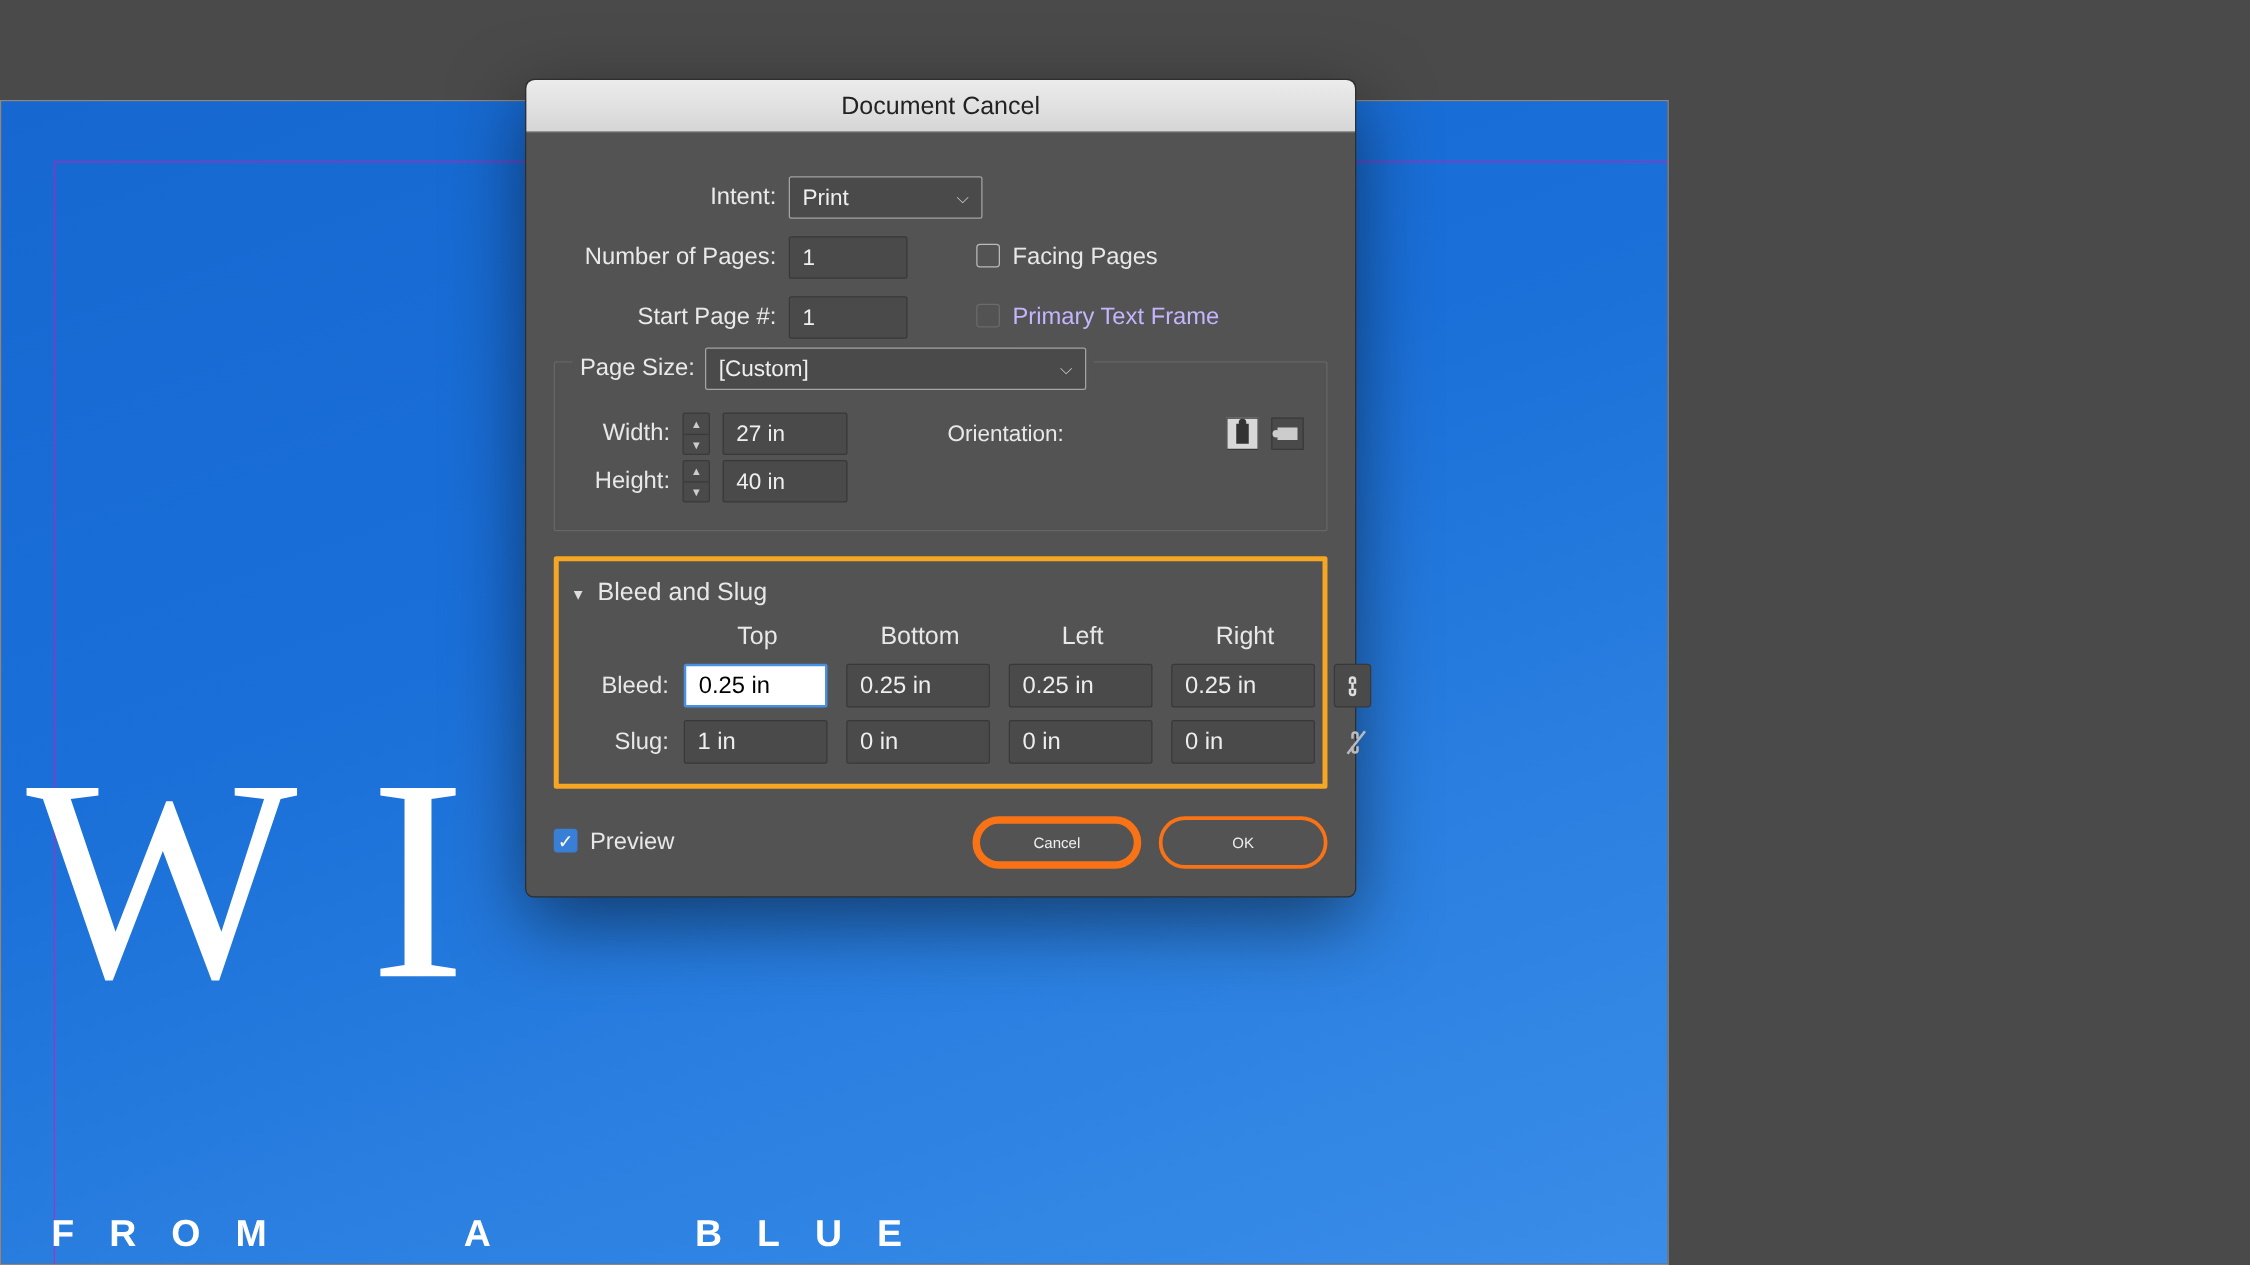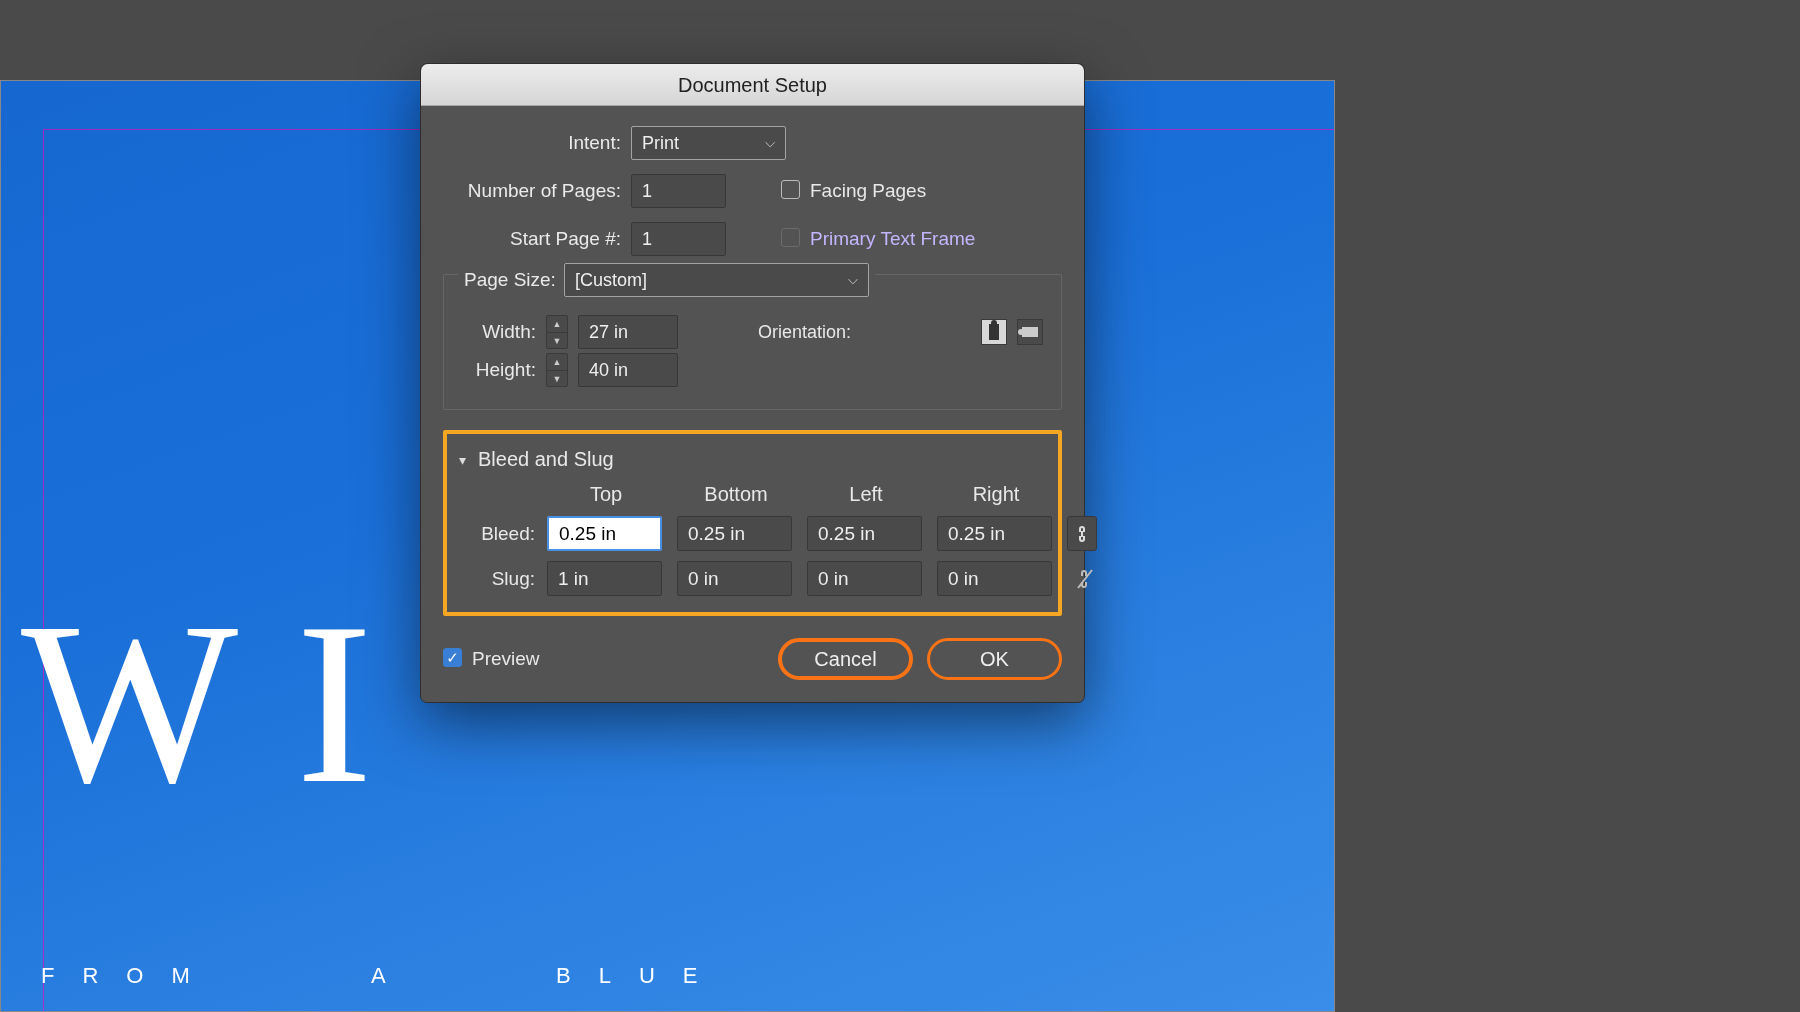--- a/index.html
+++ b/index.html
@@ -23,26 +23,26 @@
   .bg-letters {
     position: absolute;
     color: #fff;
     font-family: Georgia, "Times New Roman", serif;
     font-weight: 300;
   }
   .bg-W { left: 20px; top: 490px; font-size: 230px; letter-spacing: 10px; }
   .bg-I { left: 295px; top: 490px; font-size: 230px; }
   .bg-words {
     position: absolute;
-    bottom: 22px;
+    bottom: 6px;
     color: #fff;
     font-family: Arial, sans-serif;
-    font-size: 22px;
+    font-size: 30px;
     letter-spacing: 28px;
-    font-weight: 400;
+    font-weight: 700;
   }
   .bg-FROM { left: 40px; }
   .bg-A { left: 370px; }
   .bg-BLUE { left: 555px; }
 
   
   .dialog {
     position: absolute;
     left: 420px; top: 63px;
     width: 665px;
@@ -58,21 +58,21 @@
     background: linear-gradient(#ececec, #d6d6d6);
     border-bottom: 1px solid #a8a8a8;
     border-radius: 7px 7px 0 0;
     text-align: center;
     line-height: 42px;
     color: #222;
     font-size: 20px;
     font-weight: 500;
   }
   .dialog-body {
-    padding: 20px 22px 22px 22px;
+    padding: 35px 22px 22px 22px;
   }
 
   .row {
     display: flex;
     align-items: center;
     margin-bottom: 14px;
   }
   .label-col {
     width: 188px;
     text-align: right;
@@ -208,45 +208,45 @@
   .link-icon, .unlink-icon { font-size:18px; }
 
   .footer-row {
     display:flex; align-items:center;
     margin-top: 22px;
     gap: 14px;
   }
   .btn {
     height: 42px;
     min-width: 135px;
-    border: 4px solid #f97316;
+    border: 6px solid #f97316;
     border-radius: 22px;
     background: transparent;
     color: #eee;
-    font-size: 20px;
+    font-size: 12px;
     cursor: pointer;
     display:inline-flex; align-items:center; justify-content:center;
   }
   .btn.primary { border-width: 3px; font-weight: 500; }
   .spacer { flex:1; }
 </style>
 </head>
 <body>
 
 <div class="doc-canvas">
   <div class="doc-margin"></div>
   <div class="bg-letters bg-W">W</div>
   <div class="bg-letters bg-I">I</div>
   <div class="bg-words bg-FROM">FROM</div>
   <div class="bg-words bg-A">A</div>
   <div class="bg-words bg-BLUE">BLUE</div>
 </div>
 
 <div class="dialog">
-  <div class="titlebar">Document Setup</div>
+  <div class="titlebar">Document Cancel</div>
   <div class="dialog-body">
 
     <div class="row">
       <div class="label-col">Intent:</div>
       <div class="select" style="width:155px">
         <span>Print</span>
         <span class="chev">⌵</span>
       </div>
     </div>
 

